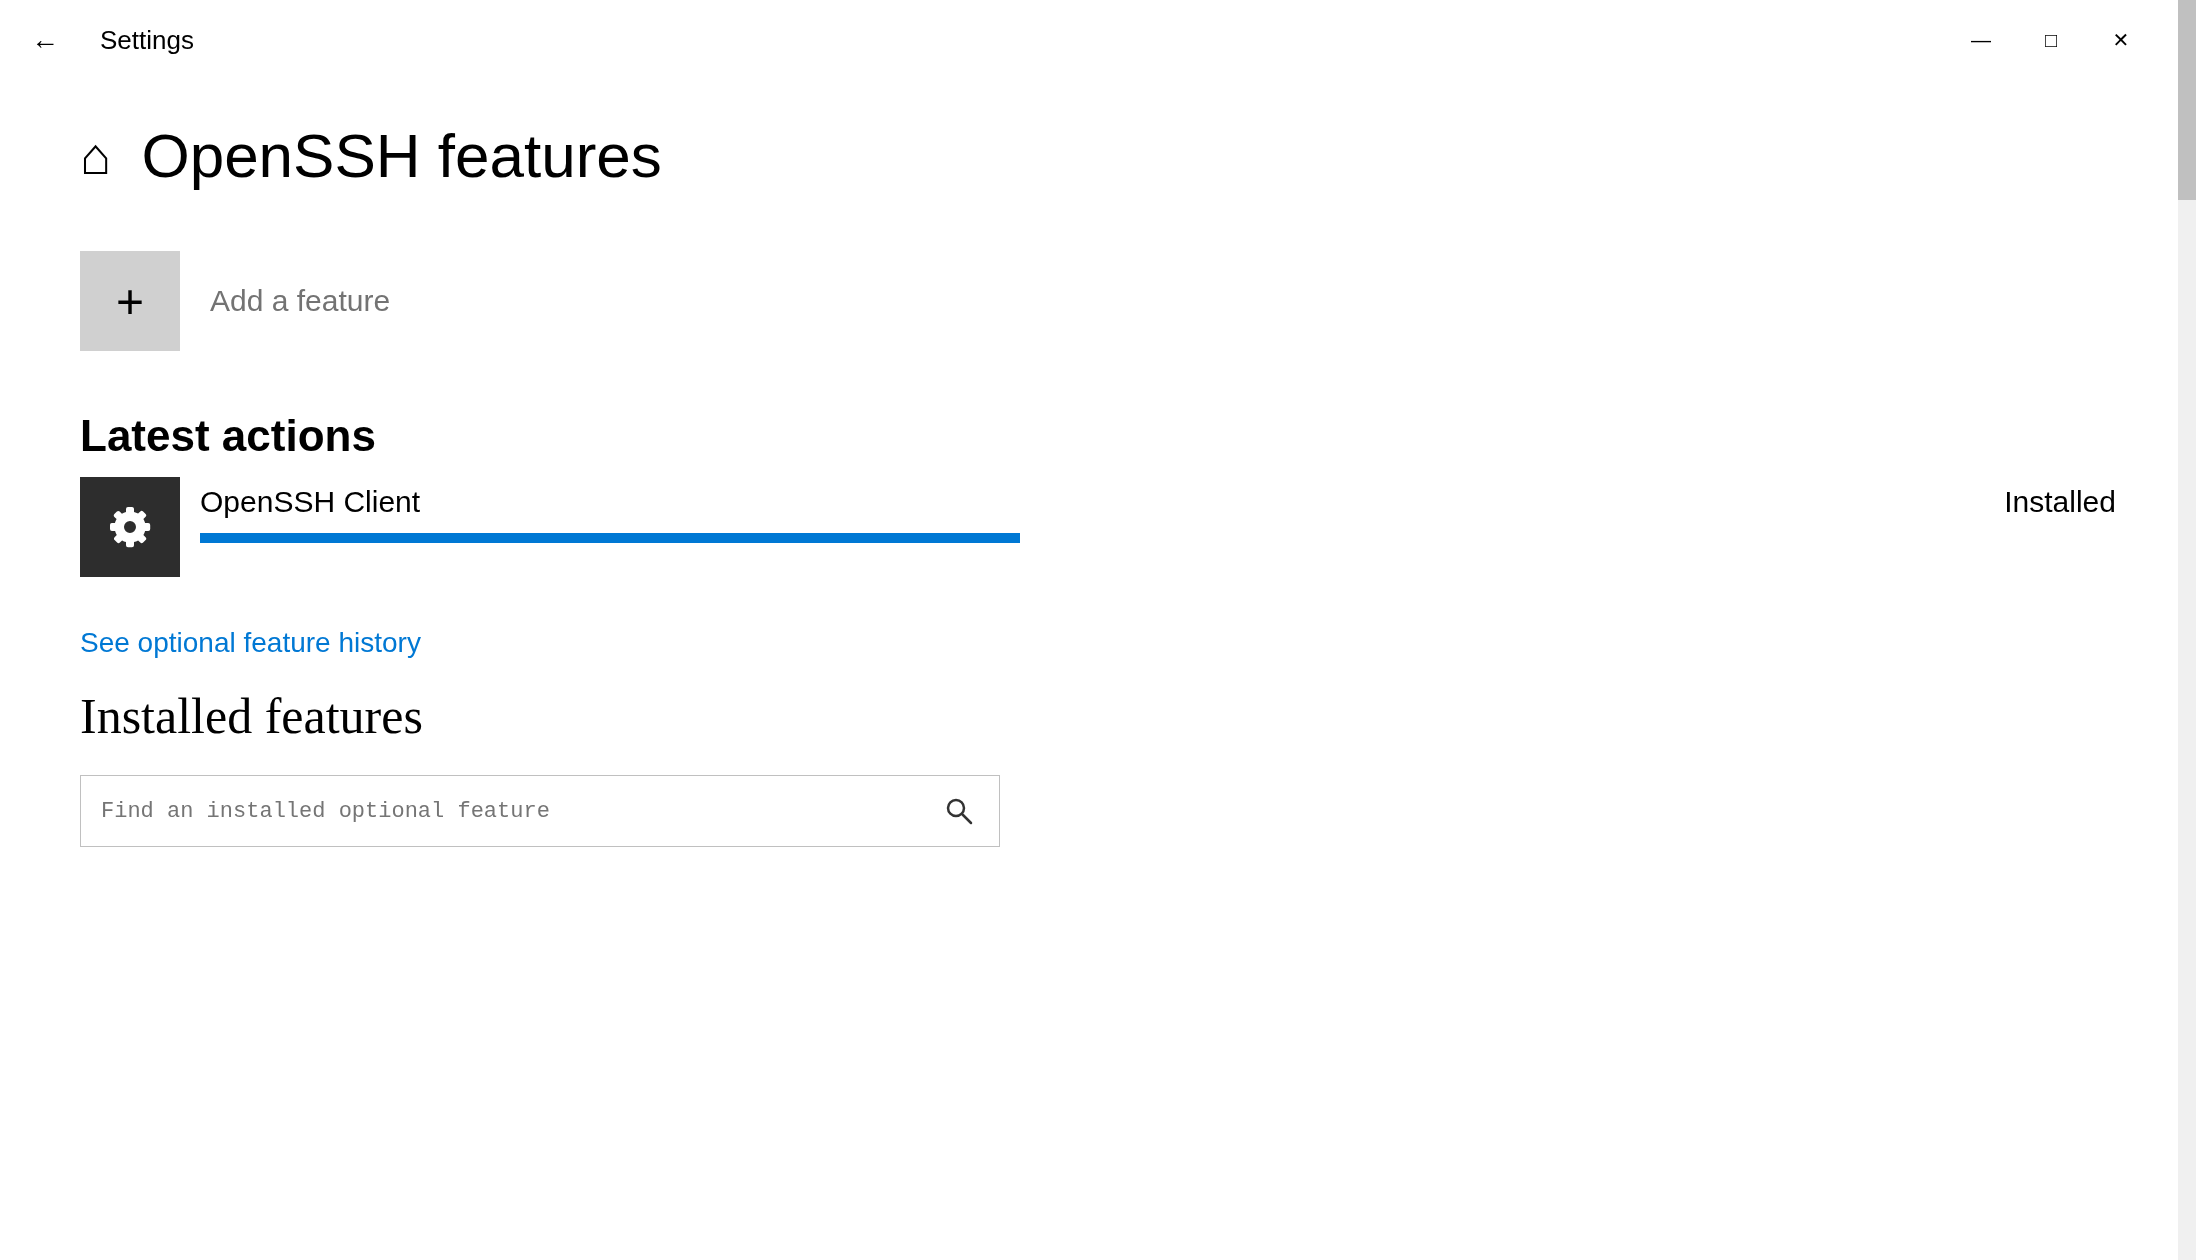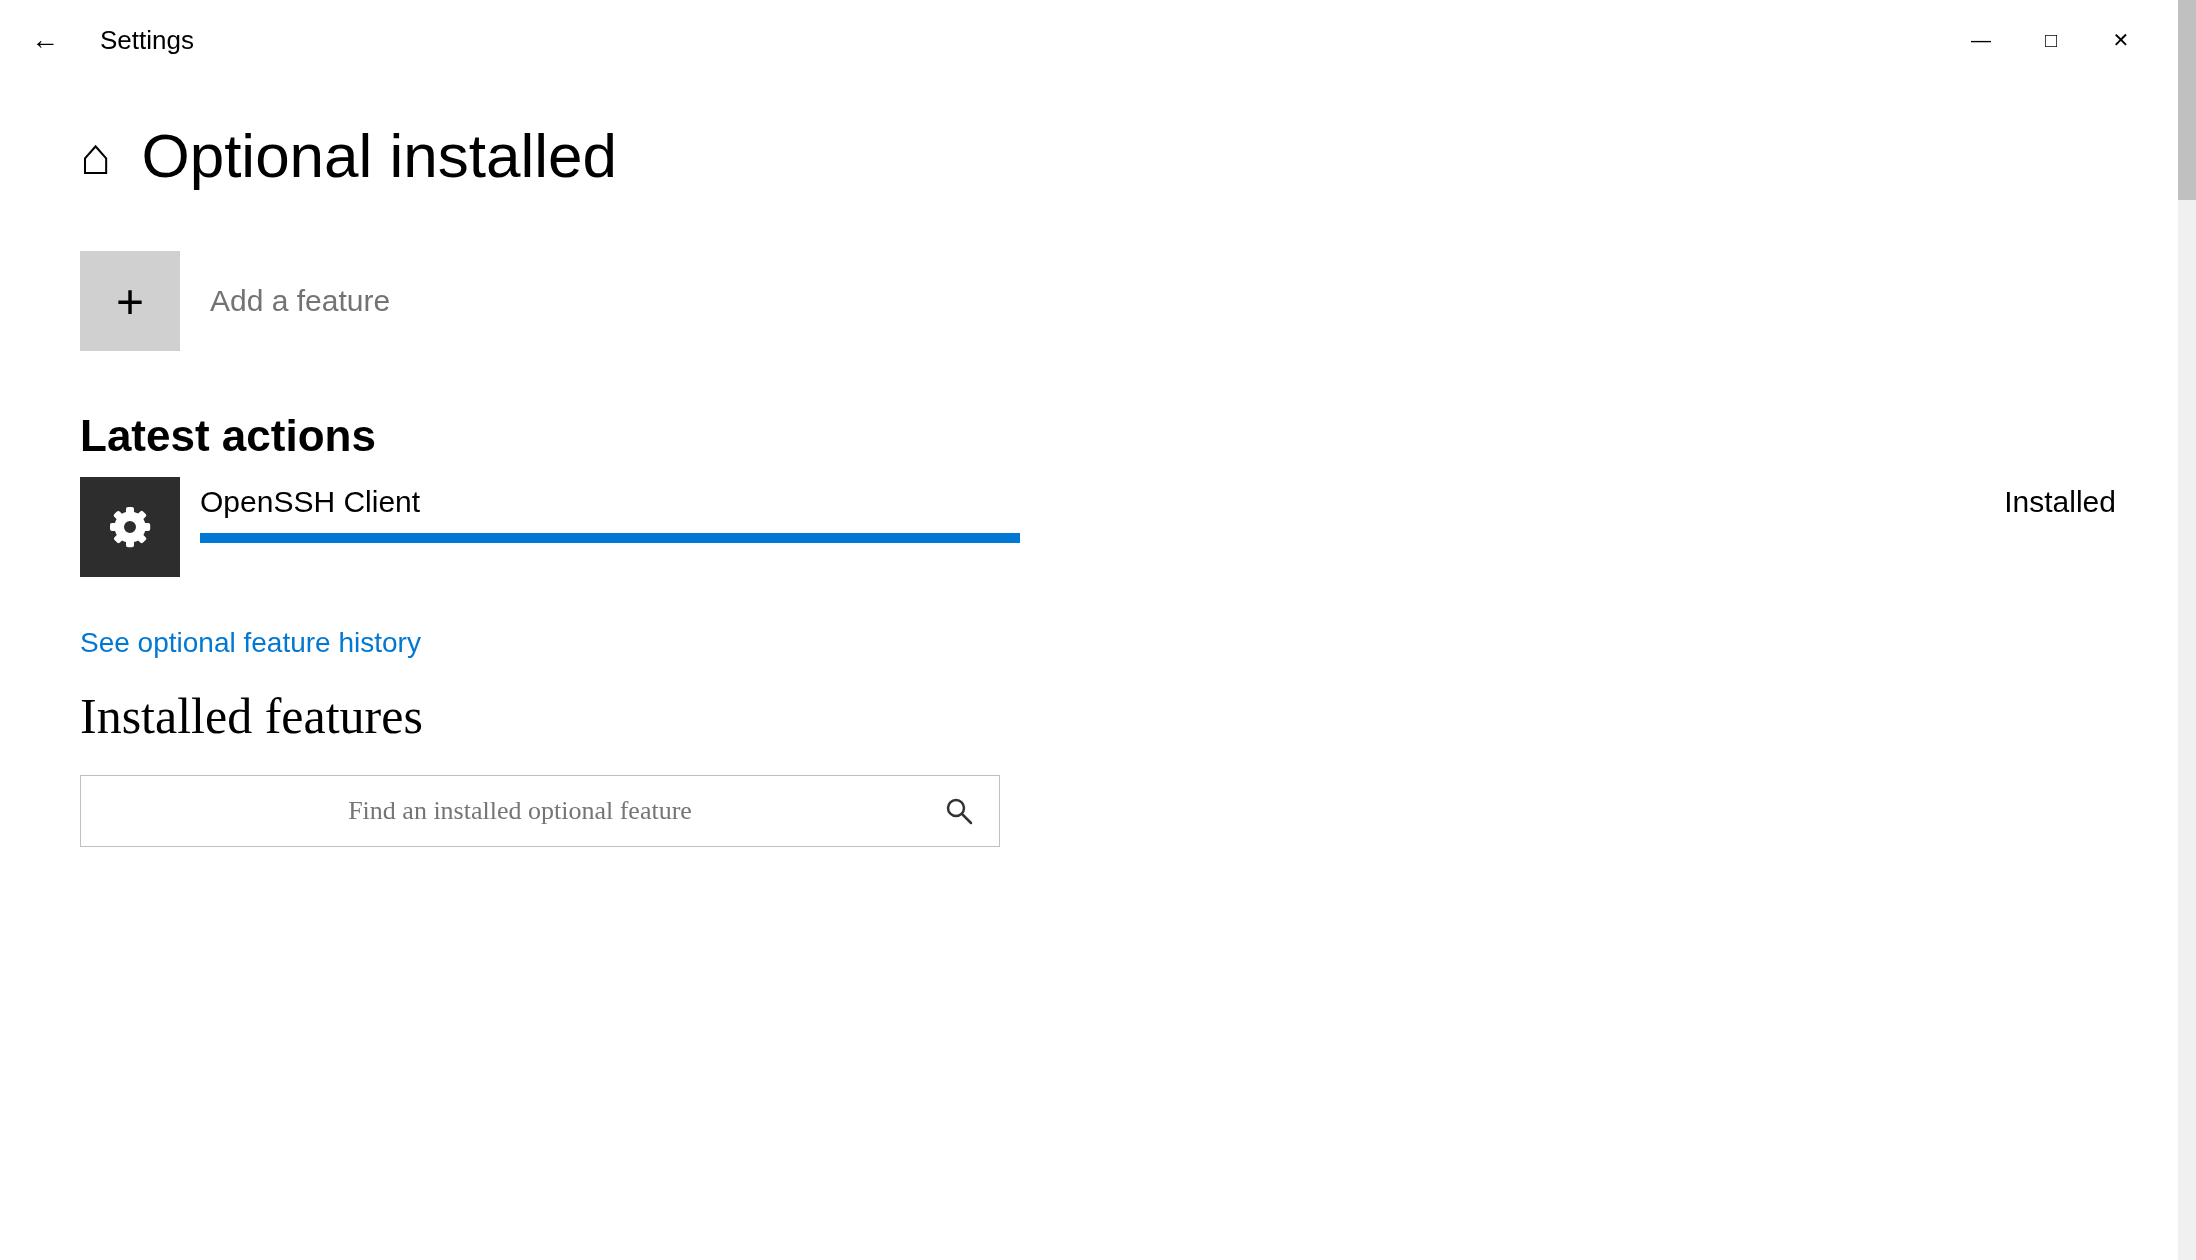--- a/index.html
+++ b/index.html
@@ -239,25 +239,24 @@
       border: 1px solid #c0c0c0;
       background: #ffffff;
       padding: 0 20px;
       position: relative;
     }
 
     .search-input {
       flex: 1;
       border: none;
       outline: none;
-      font-size: 26px;
-      font-family: Liberation Serif, serif;
+      font-size: 22px;
+      font-family: Liberation Mono, monospace;
       color: #888;
       background: transparent;
-      text-align: center;
     }
 
     .search-icon-container {
       width: 40px;
       height: 40px;
       display: flex;
       align-items: center;
       justify-content: center;
       color: #333;
       font-size: 28px;
@@ -285,21 +284,21 @@
 
 <div class="scrollbar">
   <div class="scrollbar-thumb"></div>
 </div>
 
 <div class="main-content">
 
   
   <div class="page-header">
     <span class="home-icon">⌂</span>
-    <h1 class="page-title">Optional installed</h1>
+    <h1 class="page-title">OpenSSH features</h1>
   </div>
 
   
   <div class="add-feature-btn">
     <div class="add-feature-icon">
       <span>+</span>
     </div>
     <span class="add-feature-label">Add a feature</span>
   </div>
 

